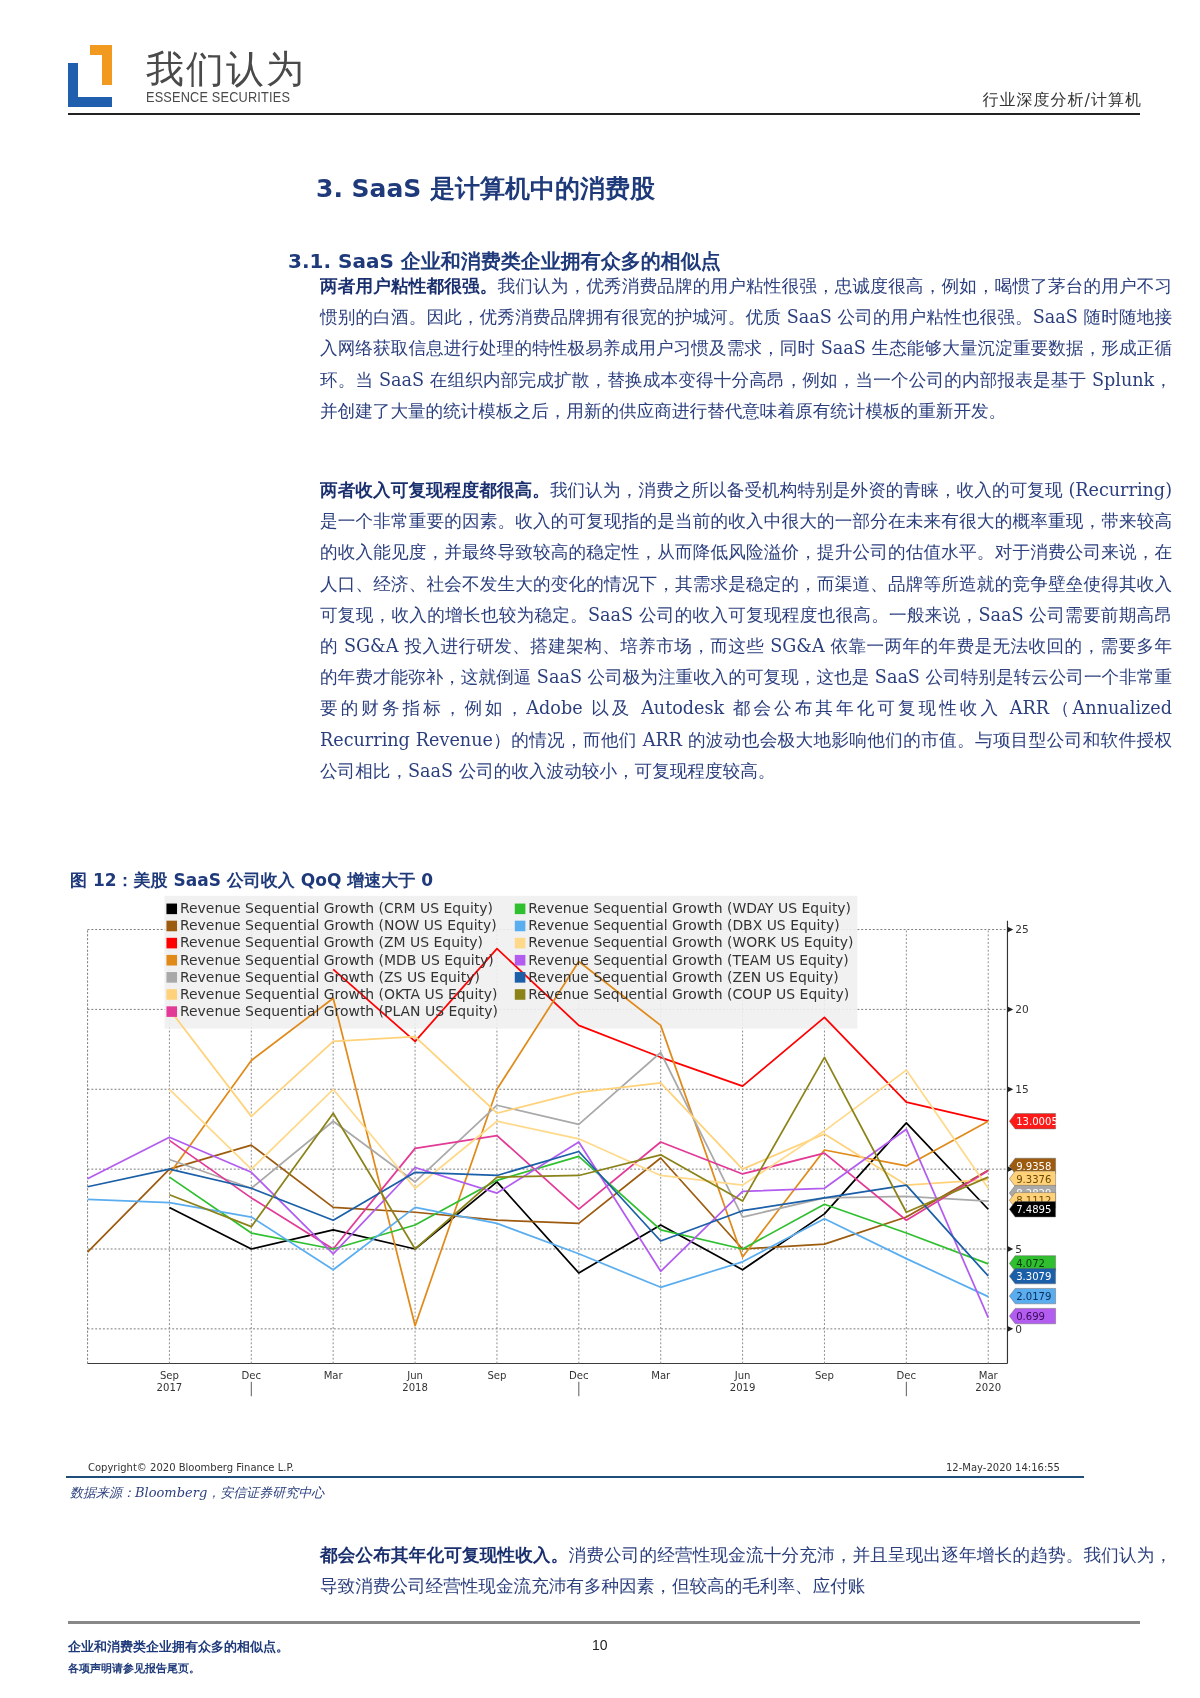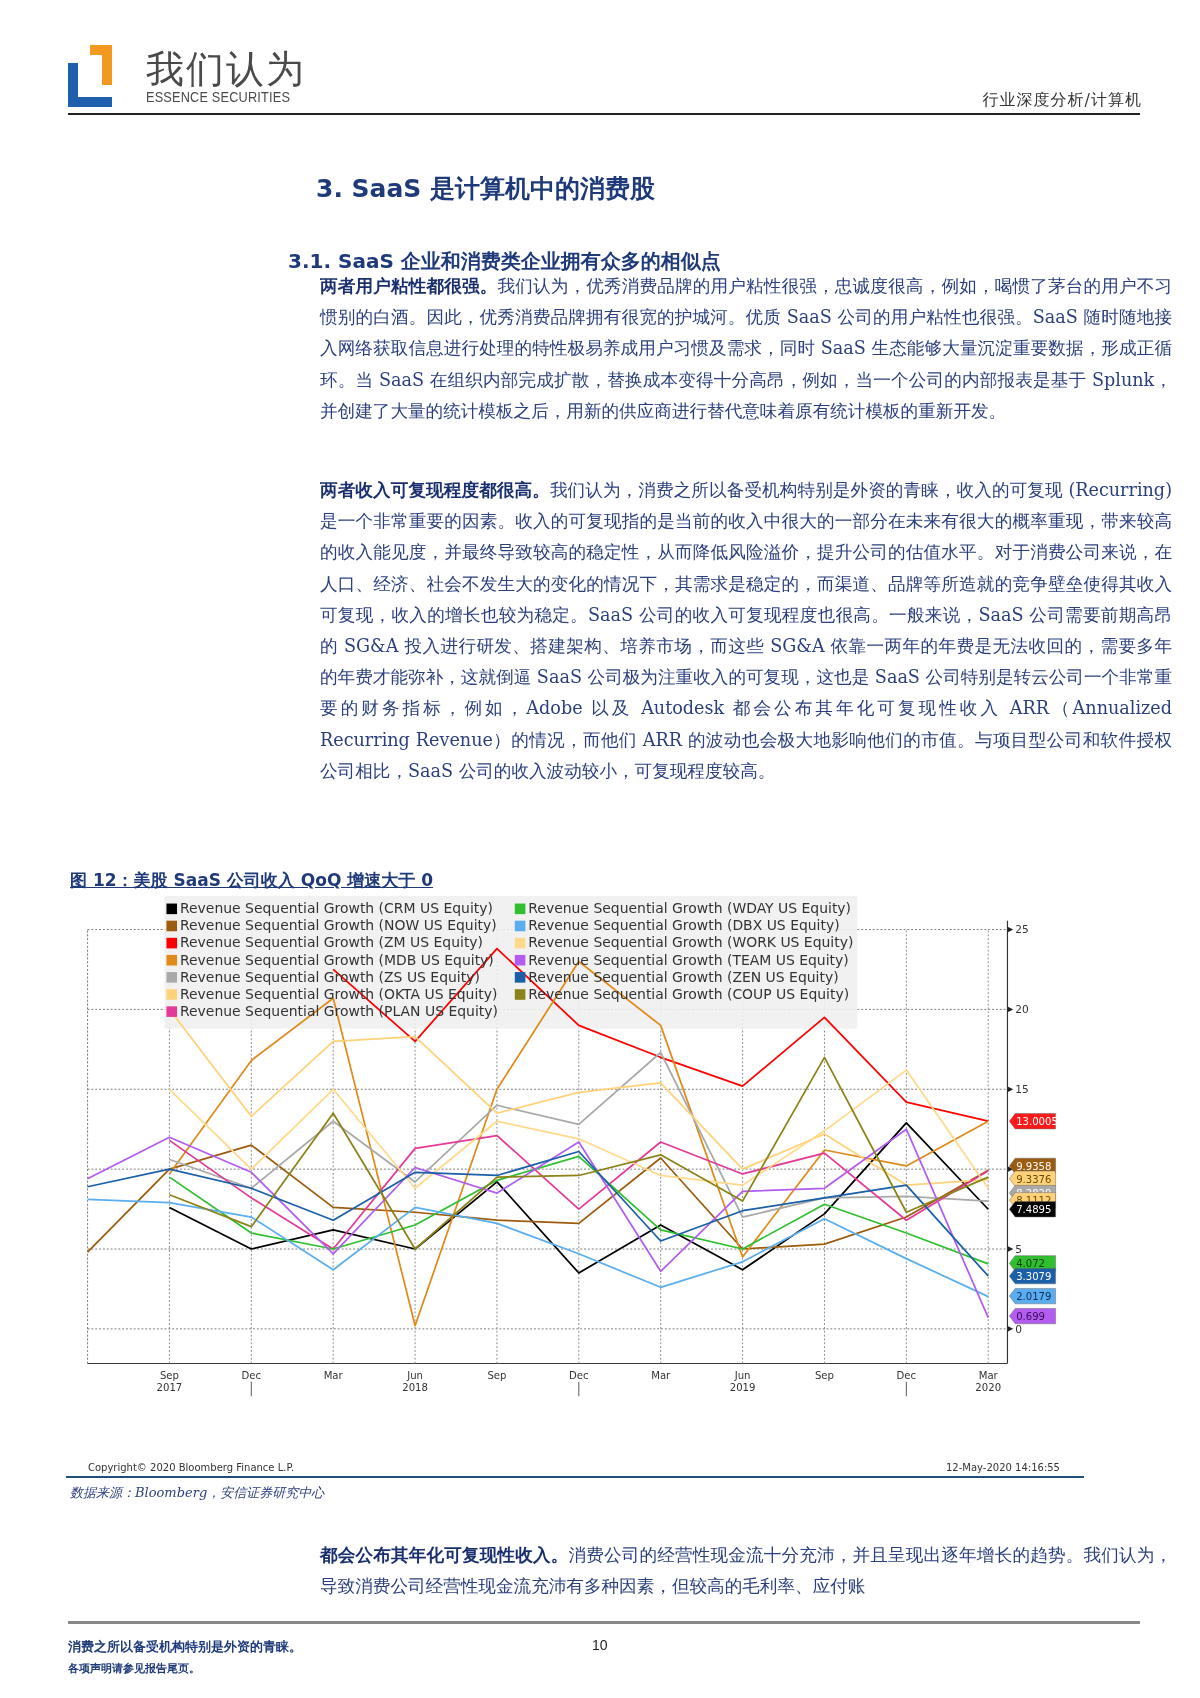--- a/index.html
+++ b/index.html
@@ -13,21 +13,21 @@
   .header-rule{left:68px;top:113px;width:1072px;height:2px;background:#222;}
   
   .h1{left:288px;top:172px;font-family:"DejaVu Sans","Liberation Sans",sans-serif;font-weight:bold;font-size:25px;color:#1f3a7a;margin-left:28px;}
   .h2{left:288px;top:224px;font-family:"DejaVu Sans","Liberation Sans",sans-serif;font-weight:bold;font-size:20px;color:#1f3a7a;margin-top:24px;}
   .para{left:288px;width:852px;font-size:17.6px;line-height:31.2px;color:#2b3f7e;text-align:justify;margin-left:32px;}
   .para b{color:#1a2f6e;}
   .p1{top:270px;}
   .p2{top:474px;}
   .p3{top:1539px;}
   
-  .fig-title{left:70px;top:869px;font-family:"DejaVu Sans","Liberation Sans",sans-serif;font-weight:bold;font-size:17px;color:#1f3a7a;text-decoration:underline;}
+  .fig-title{left:70px;top:869px;font-family:"DejaVu Sans","Liberation Sans",sans-serif;font-weight:bold;font-size:17px;color:#1f3a7a;}
   .chart{left:66px;top:892px;width:1040px;height:510px;}
   .copyright{left:88px;top:1462px;font-family:"DejaVu Sans","Liberation Sans",sans-serif;font-size:10px;color:#333;}
   .stamp{left:946px;top:1462px;font-family:"DejaVu Sans","Liberation Sans",sans-serif;font-size:10px;color:#333;text-align:right;}
   .fig-rule{left:66px;top:1476px;width:1018px;height:2px;background:#1f4e7a;}
   .source{left:70px;top:1484px;font-size:13px;font-style:italic;color:#2b3f7e;text-align:center;}
   
   .footer-rule{left:68px;top:1621px;width:1072px;height:3px;background:#888;}
   .footer-l1{left:68px;top:1638px;font-size:13px;font-weight:bold;color:#1f3a7a;}
   .footer-l2{left:68px;top:1661px;font-size:11px;font-weight:bold;color:#1f3a7a;}
   .page-num{left:592px;top:1637px;font-family:"Liberation Sans","DejaVu Sans",sans-serif;font-size:14px;color:#222;}
@@ -197,15 +197,15 @@
 <div class="abs copyright">Copyright© 2020 Bloomberg Finance L.P.</div>
 <div class="abs stamp">12-May-2020 14:16:55</div>
 <div class="abs fig-rule"></div>
 <div class="abs source">数据来源：Bloomberg，安信证券研究中心</div>
 
 <div class="abs para p3">
   <b>都会公布其年化可复现性收入。</b><span>消费公司的经营性现金流十分充沛，并且呈现出逐年增长的趋势。我们认为，导致消费公司经营性现金流充沛有多种因素，但较高的毛利率、应付账</span>
 </div>
 
 <div class="abs footer-rule"></div>
-<div class="abs footer-l1">消费之所以备受机构特别是外资的青睐。</div>
+<div class="abs footer-l1">企业和消费类企业拥有众多的相似点。</div>
 <div class="abs footer-l2">各项声明请参见报告尾页。</div>
 <div class="abs page-num">10</div>
 
 </body></html>

